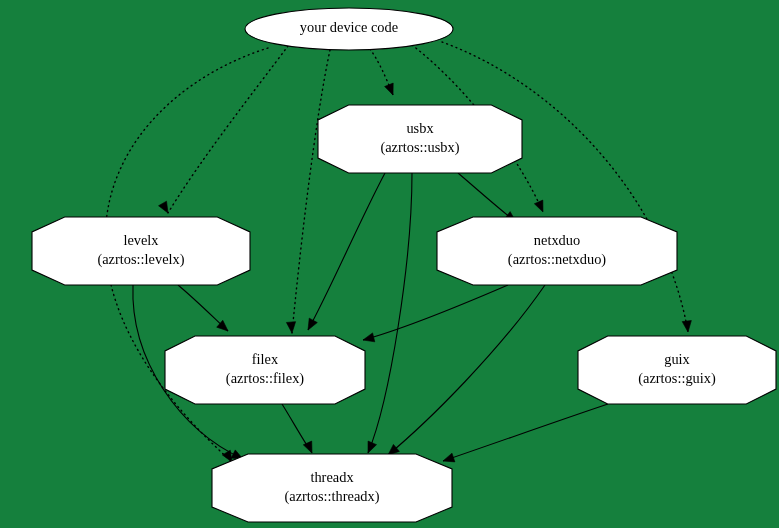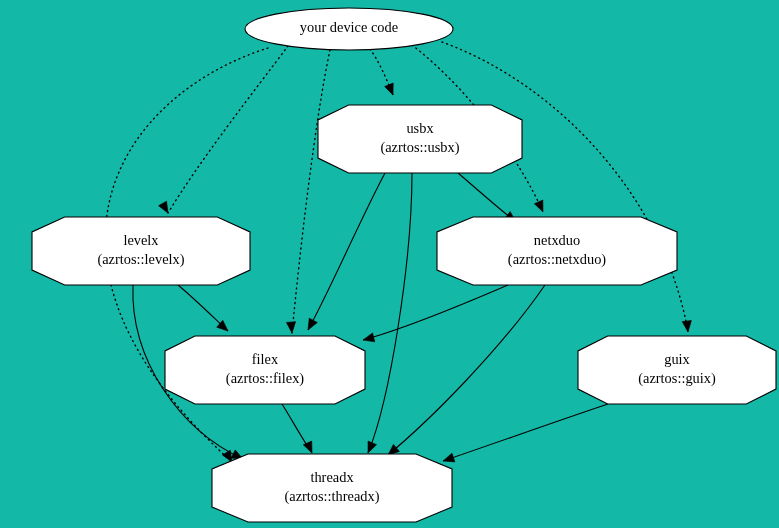--- a/index.html
+++ b/index.html
@@ -4,21 +4,21 @@
 <style>
   html, body {
     margin: 0;
     padding: 0;
     background: #ffffff;
   }
   #graph-canvas {
     position: relative;
     width: 779px;
     height: 528px;
-    background: #14b8a6;
+    background: #15803d;
     font-family: "Liberation Serif", "DejaVu Serif", serif;
     overflow: hidden;
   }
   #graph-svg {
     position: absolute;
     left: 0;
     top: 0;
     width: 779px;
     height: 528px;
   }

